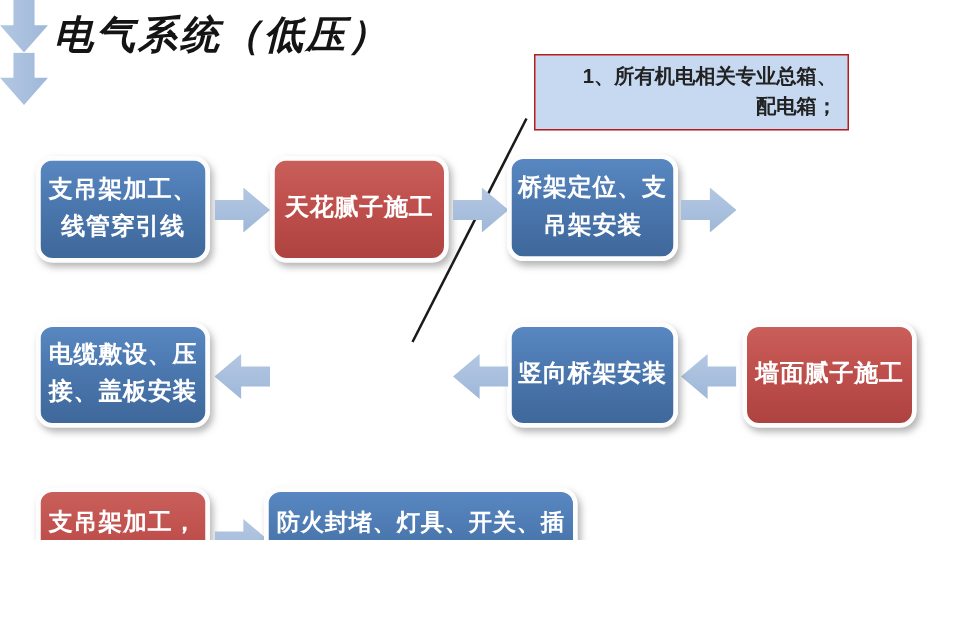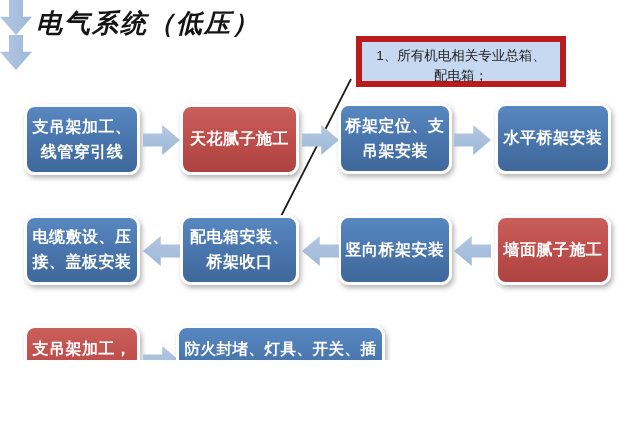--- a/index.html
+++ b/index.html
@@ -8,23 +8,23 @@
     overflow:hidden;font-family:"Liberation Sans","DejaVu Sans",sans-serif;
   }
   .title{
     position:absolute;left:36px;top:6px;
     font-family:"Liberation Serif","DejaVu Serif",serif;
     font-size:26px;font-weight:800;font-style:italic;
     color:#141414;letter-spacing:2px;white-space:nowrap;
   }
   .callout{
     position:absolute;left:356px;top:36px;width:210px;height:51px;
-    background:#c6d9f1;border:6px solid #b91c1c;box-sizing:border-box;
-    font-size:13.5px;font-weight:normal;color:#222222;line-height:1.5;
-    padding:4px 7px;white-space:pre-line;text-align:center;
+    background:#c6d9f1;border:1px solid #b91c1c;box-sizing:border-box;
+    font-size:13.5px;font-weight:bold;color:#222222;line-height:1.5;
+    padding:4px 7px;white-space:pre-line;text-align:right;
   }
   .node{
     position:absolute;box-sizing:border-box;border-radius:11px;
     border:3px solid #fdfdfd;
     display:flex;align-items:center;justify-content:center;
     text-align:center;color:#ffffff;font-weight:bold;font-size:16px;
     line-height:1.55;white-space:pre-line;letter-spacing:0.5px;
     box-shadow:2px 3px 5px rgba(120,120,120,0.55);
   }
   .node.blue{background:linear-gradient(180deg,#5987c1 0%,#4a77ae 45%,#3f689b 100%);}
@@ -68,30 +68,27 @@
 配电箱；</div>
 
   <div class="node blue b1">支吊架加工、
 线管穿引线</div>
   <div class="arrow arrow-right a1"></div>
   <div class="node red b2">天花腻子施工</div>
   <div class="arrow arrow-right a2"></div>
   <div class="node blue b3">桥架定位、支
 吊架安装</div>
   <div class="arrow arrow-right a3"></div>
-  <div class="node blue b4">水平桥架安装</div>
 
   <div class="arrow-down d1"></div>
 
   <div class="node red b5">墙面腻子施工</div>
   <div class="arrow arrow-left a4"></div>
   <div class="node blue b6">竖向桥架安装</div>
   <div class="arrow arrow-left a5"></div>
-  <div class="node blue b7">配电箱安装、
-桥架收口</div>
   <div class="arrow arrow-left a6"></div>
   <div class="node blue b8">电缆敷设、压
 接、盖板安装</div>
 
   <div class="arrow-down d2"></div>
 
   <div class="node red b9">支吊架加工，
 涂料完成</div>
   <div class="arrow arrow-right a7"></div>
   <div class="node blue b10">防火封堵、灯具、开关、插

